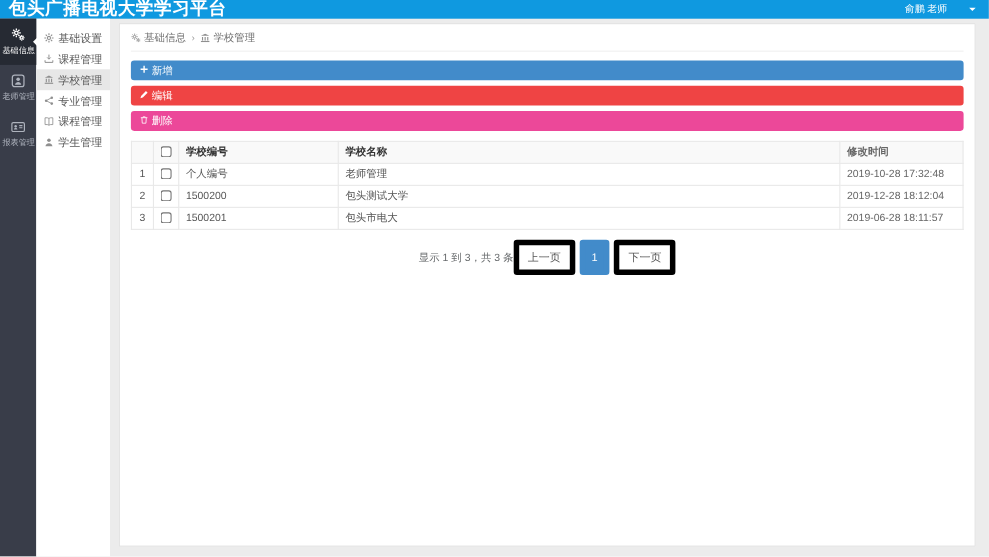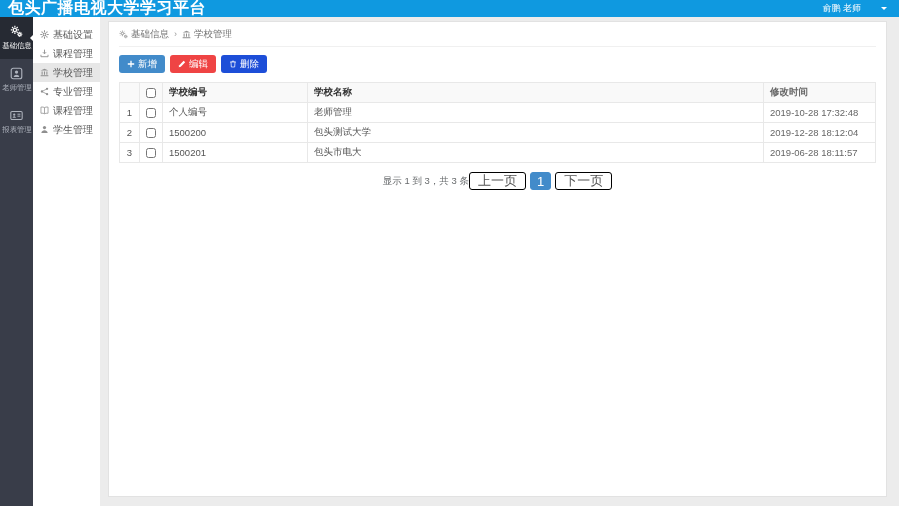--- a/index.html
+++ b/index.html
@@ -51,48 +51,48 @@
     padding:0 10px; overflow:hidden;
   }
   .breadcrumb {
     height:25px; display:flex; align-items:center; gap:5px;
     font-size:9.5px; color:#707070; border-bottom:1px solid #f0f0f0;
   }
   .breadcrumb .bic { width:9px; height:9px; color:#8f8f8f; }
   .crumb { display:flex; align-items:center; gap:3px; cursor:pointer; }
   .bsep { color:#999; font-size:9px; }
   
-  .toolbar { padding:8px 0 4px; display:flex; gap:5px; }
+  .toolbar { padding:8px 0 4px; display:flex; gap:5px;flex-direction:column; }
   .btn {
     height:18px; padding:0 8px; border:none; border-radius:3px; color:#fff;
     font-size:9.5px; display:inline-flex; align-items:center; gap:3px; cursor:pointer;
     font-family:inherit;
   }
   .btn svg { width:8px; height:8px; }
   .btn-add { background:#428bca; }
   .btn-edit { background:#ef4444; }
-  .btn-del { background:#1d4ed8; }
+  .btn-del { background:#ec4899; }
   
   table { width:100%; border-collapse:collapse; font-size:9.5px; color:#555; margin-top:5px; }
   th, td { border:1px solid #e8e8e8; height:20px; padding:0 6px; text-align:left; font-weight:normal; }
   th { background:#f9f9f9; font-weight:bold; color:#333; }
   .col-idx { width:20px; text-align:center; }
   .col-cb { width:20px; text-align:center; }
   .col-code { width:145px; }
   .col-time { width:112px; color:#666; }
   input[type=checkbox] { width:10px; height:10px; margin:0; vertical-align:middle; }
   
   .table-footer {
     display:flex; justify-content:center; align-items:center;
     margin-top:9px; font-size:9.5px; color:#676a6c;
   }
   .pager { display:flex; gap:4px; }
   .page-btn {
-    height:18px; min-width:19px; padding:0 8px; border:1px solid #000000;
-    border-radius:3px; background:#fff; color:#555; font-size:13px;
+    height:32px; min-width:19px; padding:0 8px; border:5px solid #000000;
+    border-radius:3px; background:#fff; color:#555; font-size:10px;
     display:flex; align-items:center; justify-content:center; cursor:pointer;
     font-family:inherit;
   }
   .page-btn.active { background:#428bca; border-color:#428bca; color:#fff; padding:0 6px; }
 </style>
 </head>
 <body>
 
 <div class="topbar">
   <span class="title">包头广播电视大学学习平台</span>

